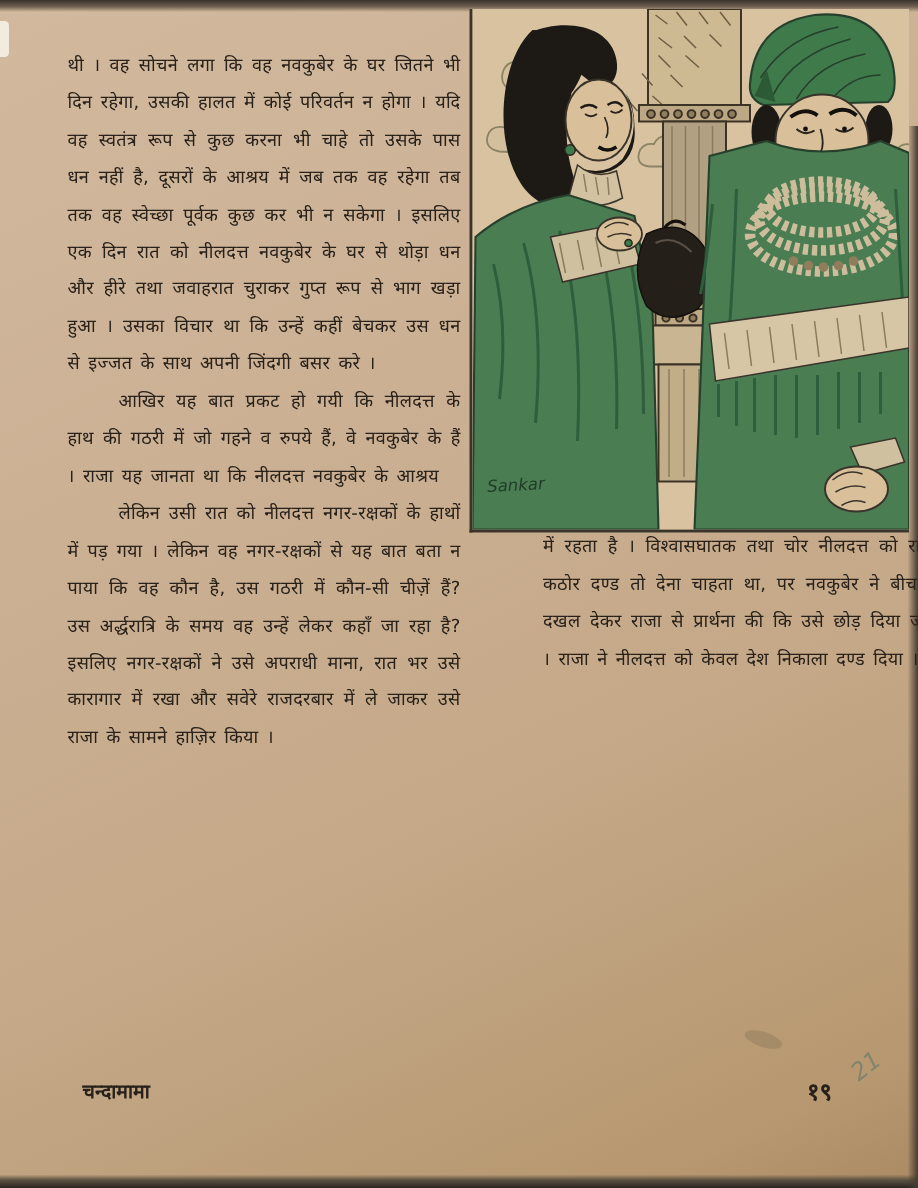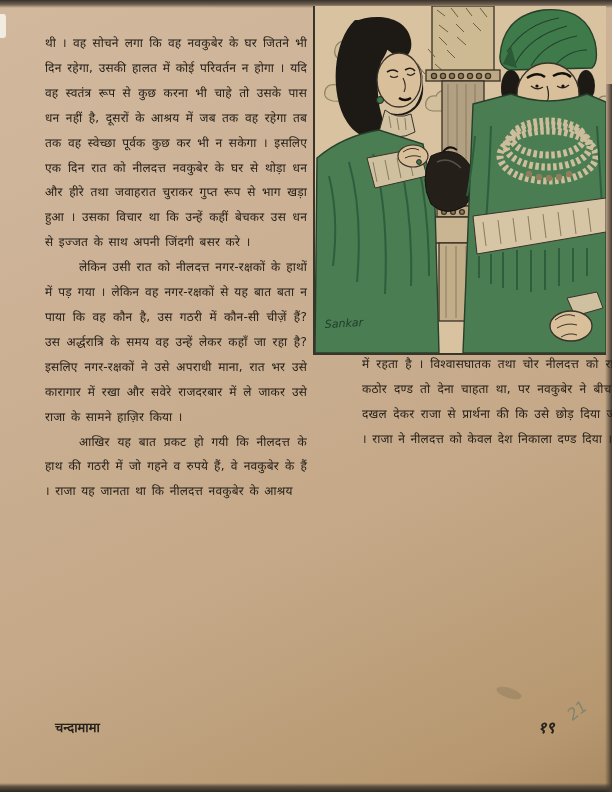--- a/index.html
+++ b/index.html
@@ -20,40 +20,40 @@
   .col { position:absolute; font-size:12px; line-height:24.9px; text-align:justify;
     letter-spacing:.2px; word-spacing:1.5px; }
   .col p { margin:0; }
   .col p.indent { text-indent:34px; }
   .col-left  { left:45px;  top:31px;  width:262px; }
   .col-right { left:315px; top:352px; width:264px;margin-left:47px; }
   .illustration { position:absolute; left:313px; top:6px; width:293px; height:349px;
     border-left:2px solid #3a342b; border-bottom:2px solid #3a342b; background:#d8c2a0; }
   .illustration svg { display:block; }
   .footer-title { position:absolute; left:55px; top:718px; font-size:13px; font-weight:bold; }
-  .page-number  { position:absolute; left:538px; top:716px; font-size:16px; font-weight:bold;font-style:italic; }
+  .page-number  { position:absolute; left:538px; top:716px; font-size:16px; font-weight:bold; }
   .pencil-mark  { position:absolute; left:567px; top:701px; font-size:16px; font-style:italic;
     color:#83846d; transform:rotate(-38deg); }
   .smudge { position:absolute; border-radius:50%; background:rgba(80,70,55,.18); }
 </style>
 </head>
 <body>
 
 <div class="page">
 
   <div class="edge-top"></div>
   <div class="edge-bottom"></div>
   <div class="edge-right"></div>
   <div class="corner-notch"></div>
   <div class="smudge" style="left:496px;top:688px;width:26px;height:10px;transform:rotate(18deg);"></div>
 
   <div class="col col-left">
     <p>थी ।  वह सोचने लगा कि वह नवकुबेर के घर जितने भी दिन रहेगा, उसकी हालत में कोई परिवर्तन न होगा ।  यदि वह स्वतंत्र रूप से कुछ करना भी चाहे तो उसके पास धन नहीं है, दूसरों के आश्रय में जब तक वह रहेगा तब तक वह स्वेच्छा पूर्वक कुछ कर भी न सकेगा ।  इसलिए एक दिन रात को नीलदत्त नवकुबेर के घर से थोड़ा धन और हीरे तथा जवाहरात चुराकर गुप्त रूप से भाग खड़ा हुआ । उसका विचार था कि उन्हें कहीं बेचकर उस धन से इज्जत के साथ अपनी जिंदगी बसर करे ।</p>
+    <p class="indent">आखिर यह बात प्रकट हो गयी कि नीलदत्त के हाथ की गठरी में जो गहने व रुपये हैं, वे नवकुबेर के हैं ।  राजा यह जानता था कि नीलदत्त नवकुबेर के आश्रय</p>
     <p class="indent">लेकिन उसी रात को नीलदत्त नगर-रक्षकों के हाथों में पड़ गया ।  लेकिन वह नगर-रक्षकों से यह बात बता न पाया कि वह कौन है, उस गठरी में कौन-सी चीज़ें हैं? उस अर्द्धरात्रि के समय वह उन्हें लेकर कहाँ जा रहा है? इसलिए नगर-रक्षकों ने उसे अपराधी माना, रात भर उसे कारागार में रखा और सवेरे राजदरबार में ले जाकर उसे राजा के सामने हाज़िर किया ।</p>
-    <p class="indent">आखिर यह बात प्रकट हो गयी कि नीलदत्त के हाथ की गठरी में जो गहने व रुपये हैं, वे नवकुबेर के हैं ।  राजा यह जानता था कि नीलदत्त नवकुबेर के आश्रय</p>
   </div>
 
   <div class="col col-right">
     <p>में रहता है ।  विश्वासघातक तथा चोर नीलदत्त को राजा कठोर दण्ड तो देना चाहता था, पर नवकुबेर ने बीच में दखल देकर राजा से प्रार्थना की कि उसे छोड़ दिया जाय ।  राजा ने नीलदत्त को केवल देश निकाला दण्ड दिया ।</p>
   </div>
 
   <div class="illustration">
     <svg width="291" height="347" viewBox="0 0 291 347">
 
       <rect x="0" y="0" width="291" height="347" fill="#d8c2a0"></rect>

